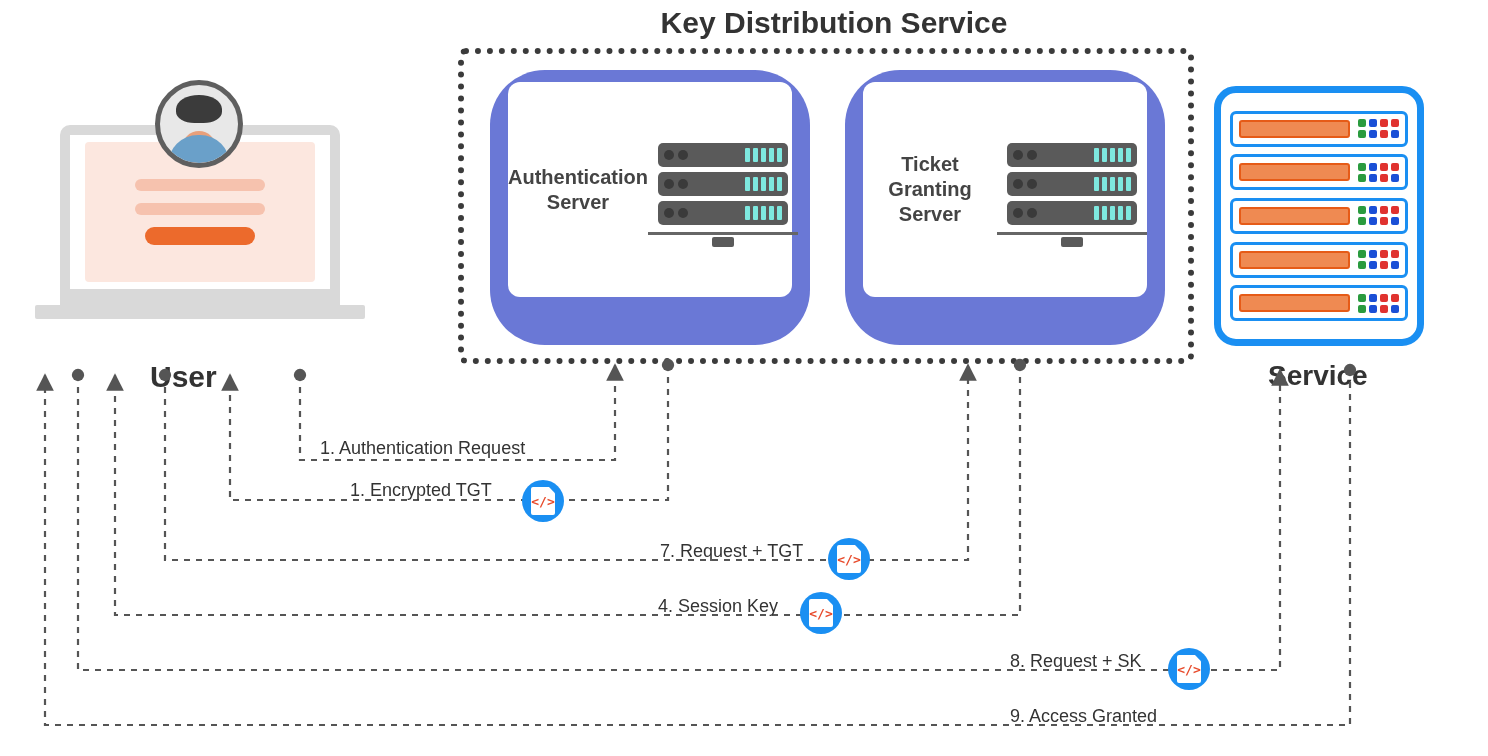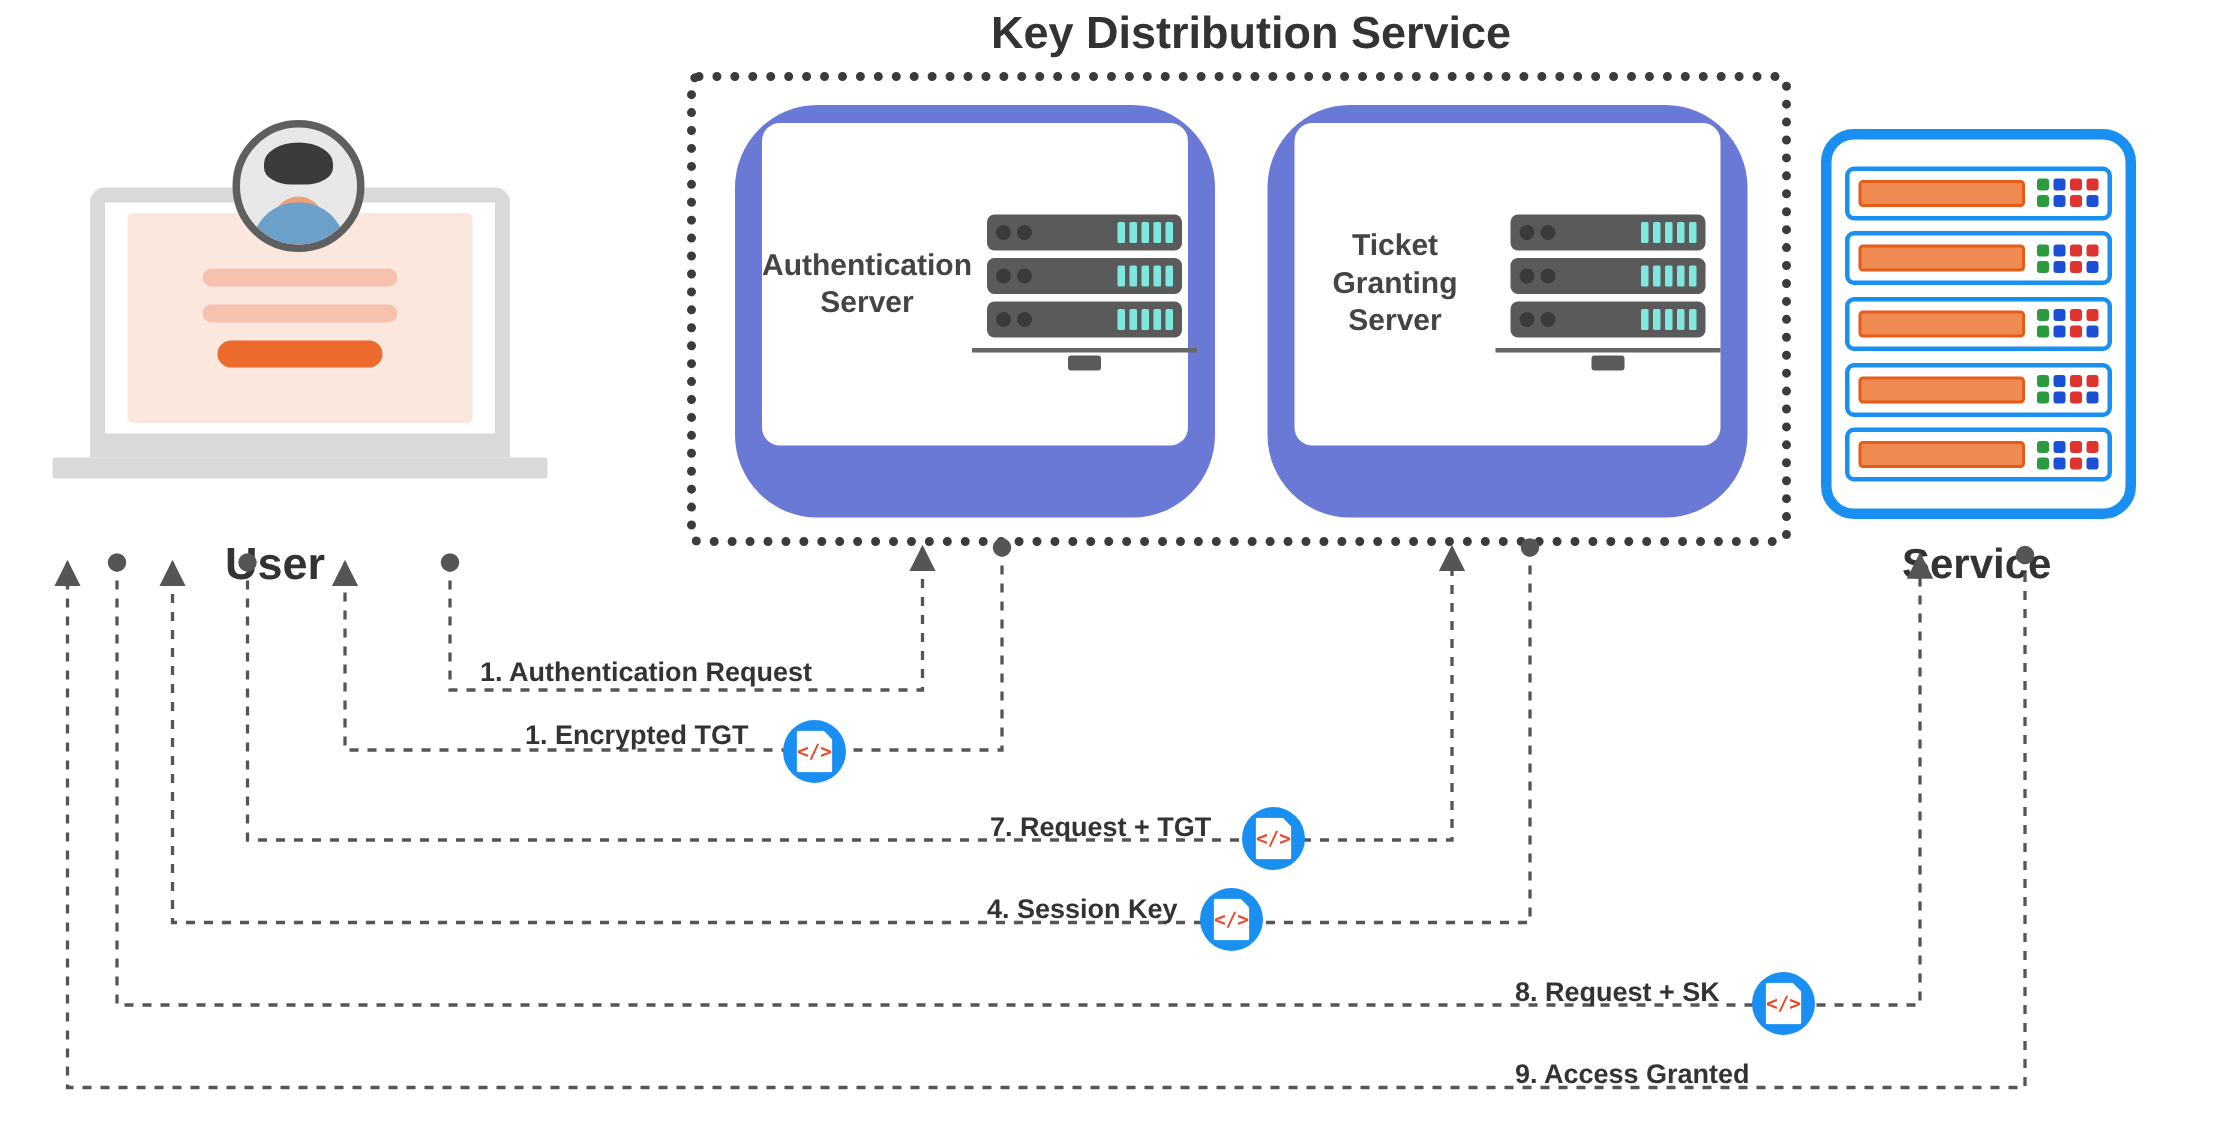--- a/index.html
+++ b/index.html
@@ -91,21 +91,21 @@
   .svc-row {
     width: 178px; height: 36px; border:3px solid #1a8ff2; border-radius:6px;
     display:flex;align-items:center;padding:0 6px;gap:8px;
   }
   .svc-row .bar{flex:1;height:18px;background:#ef8a52;border:2px solid #e65b17;border-radius:3px;}
   .svc-row .leds{display:grid;grid-template-columns:repeat(4,8px);grid-template-rows:repeat(2,8px);gap:3px;}
   .svc-row .leds span{width:8px;height:8px;border-radius:2px;}
   .service-label{ top:360px; left:1268px; font-size:28px; font-weight:700; color:#333;}
 
   
-  .lbl { font-size:18px; color:#333; font-weight:700; white-space:nowrap; }
+  .lbl { font-size:18px; color:#333; font-weight:400; white-space:nowrap; }
 
   
   .ticket {
     width:42px;height:42px;border-radius:50%;background:#1a8ff2;
     display:flex;align-items:center;justify-content:center;
   }
   .ticket .page{
     width:24px;height:28px;background:#fff;border-radius:2px;
     display:flex;align-items:center;justify-content:center;
     font-family:monospace;font-size:13px;color:#e84b2c;font-weight:700;

